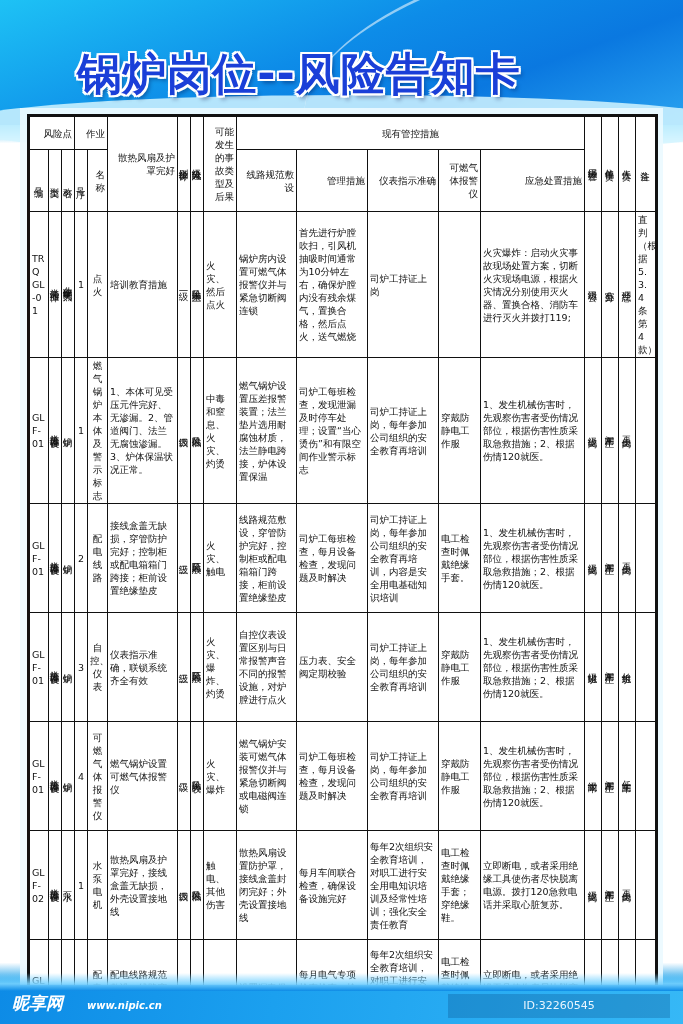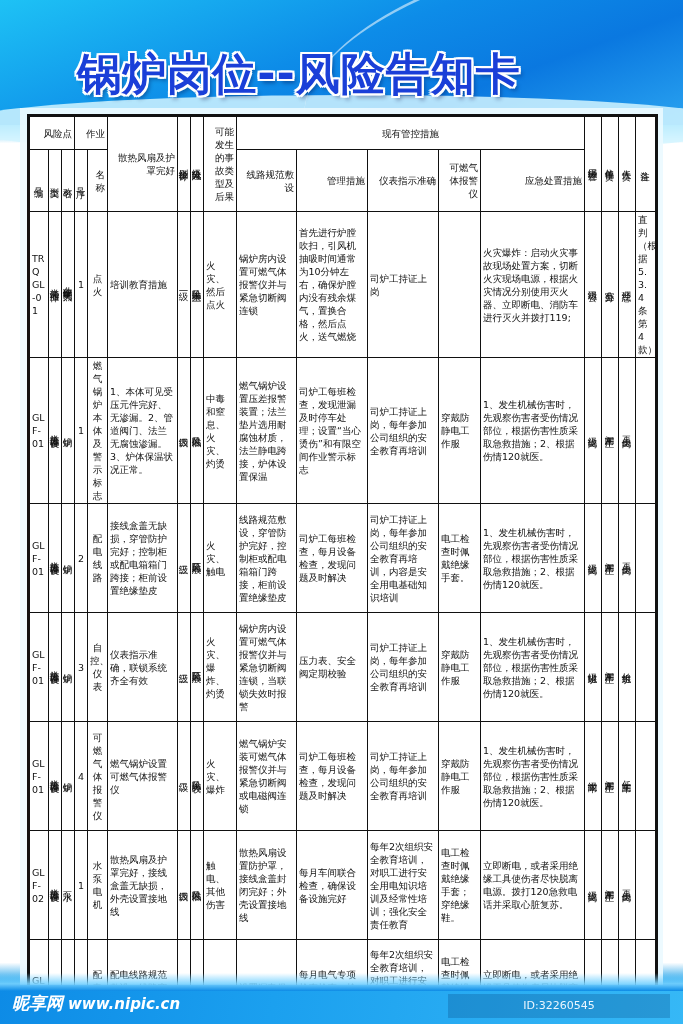--- a/index.html
+++ b/index.html
@@ -52,21 +52,21 @@
     background: linear-gradient(100deg, #0d8be6 0%, #1ba0ef 40%, #36b8f6 100%);
   }
   .bottom-band::before {
     content: ""; position: absolute; left: 0; top: -12px; width: 683px; height: 18px;
     background: linear-gradient(180deg, rgba(255,255,255,0) 0%, rgba(120,210,255,0.9) 60%, #0d8be6 100%);
   }
   .watermark-logo {
     position: absolute; left: 12px; top: 992px; color: #fff;
     font-size: 17px; font-weight: bold; font-style: italic;
   }
-  .watermark-logo .url { font-size: 15px; margin-left: 5px; }
+  .watermark-logo .url { font-size: 10px; margin-left: 24px; }
   .watermark-id {
     position: absolute; left: 448px; top: 994px; width: 222px; height: 24px;
     background: rgba(0,60,120,0.25); color: #eaf6ff; font-size: 11px;
     line-height: 24px; text-align: center;
   }
 </style>
 </head>
 <body>
 
 <div class="bg-top">
@@ -131,21 +131,21 @@
     <td class="c">1</td>
     <td class="c">点火</td>
     <td class="l">培训教育措施</td>
     <td class="v">一级</td>
     <td class="v">重大风险</td>
     <td class="l">火灾、然后点火</td>
     <td class="l">锅炉房内设置可燃气体报警仪并与紧急切断阀连锁</td>
     <td class="l">首先进行炉膛吹扫，引风机抽吸时间通常为10分钟左右，确保炉膛内没有残余煤气，置换合格，然后点火，送气燃烧</td>
     <td class="l">司炉工持证上岗</td>
     <td class="l"></td>
-    <td class="l">火灾爆炸：启动火灾事故现场处置方案，切断火灾现场电源，根据火灾情况分别使用灭火器、立即断电、消防车进行灭火并拨打119;</td>
+    <td class="l">火灾爆炸：启动火灾事故现场处置方案，切断火灾现场电源，根据火灾情况分别使用灭火器、置换合格、消防车进行灭火并拨打119;</td>
     <td class="v">公司级</td>
     <td class="v">办公室</td>
     <td class="v">总经理</td>
     <td class="l">直判（根据5.3.4条第4款）</td>
   </tr>
 
   <tr style="height:109px">
     <td class="l">GLF-01</td>
     <td class="v">设备设施类</td>
     <td class="v">锅炉</td>
@@ -190,21 +190,21 @@
   <tr style="height:109px">
     <td class="l">GLF-01</td>
     <td class="v">设备设施类</td>
     <td class="v">锅炉</td>
     <td class="c">3</td>
     <td class="c">自控、仪表</td>
     <td class="l">仪表指示准确，联锁系统齐全有效</td>
     <td class="v">三级</td>
     <td class="v">一般风险</td>
     <td class="l">火灾、爆炸、灼烫</td>
-    <td class="l">锅炉房内设置可燃气体报警仪并与紧急切断阀连锁，当联锁失效时报警</td>
+    <td class="l">自控仪表设置区别与日常报警声音不同的报警设施，对炉膛进行点火</td>
     <td class="l">压力表、安全阀定期校验</td>
     <td class="l">司炉工持证上岗，每年参加公司组织的安全教育再培训</td>
     <td class="l">穿戴防静电工作服</td>
     <td class="l">1、发生机械伤害时，先观察伤害者受伤情况部位，根据伤害性质采取急救措施；2、根据伤情120就医。</td>
     <td class="v">班组级</td>
     <td class="v">生产车间</td>
     <td class="v">班组长</td>
     <td class="l"></td>
   </tr>
 

